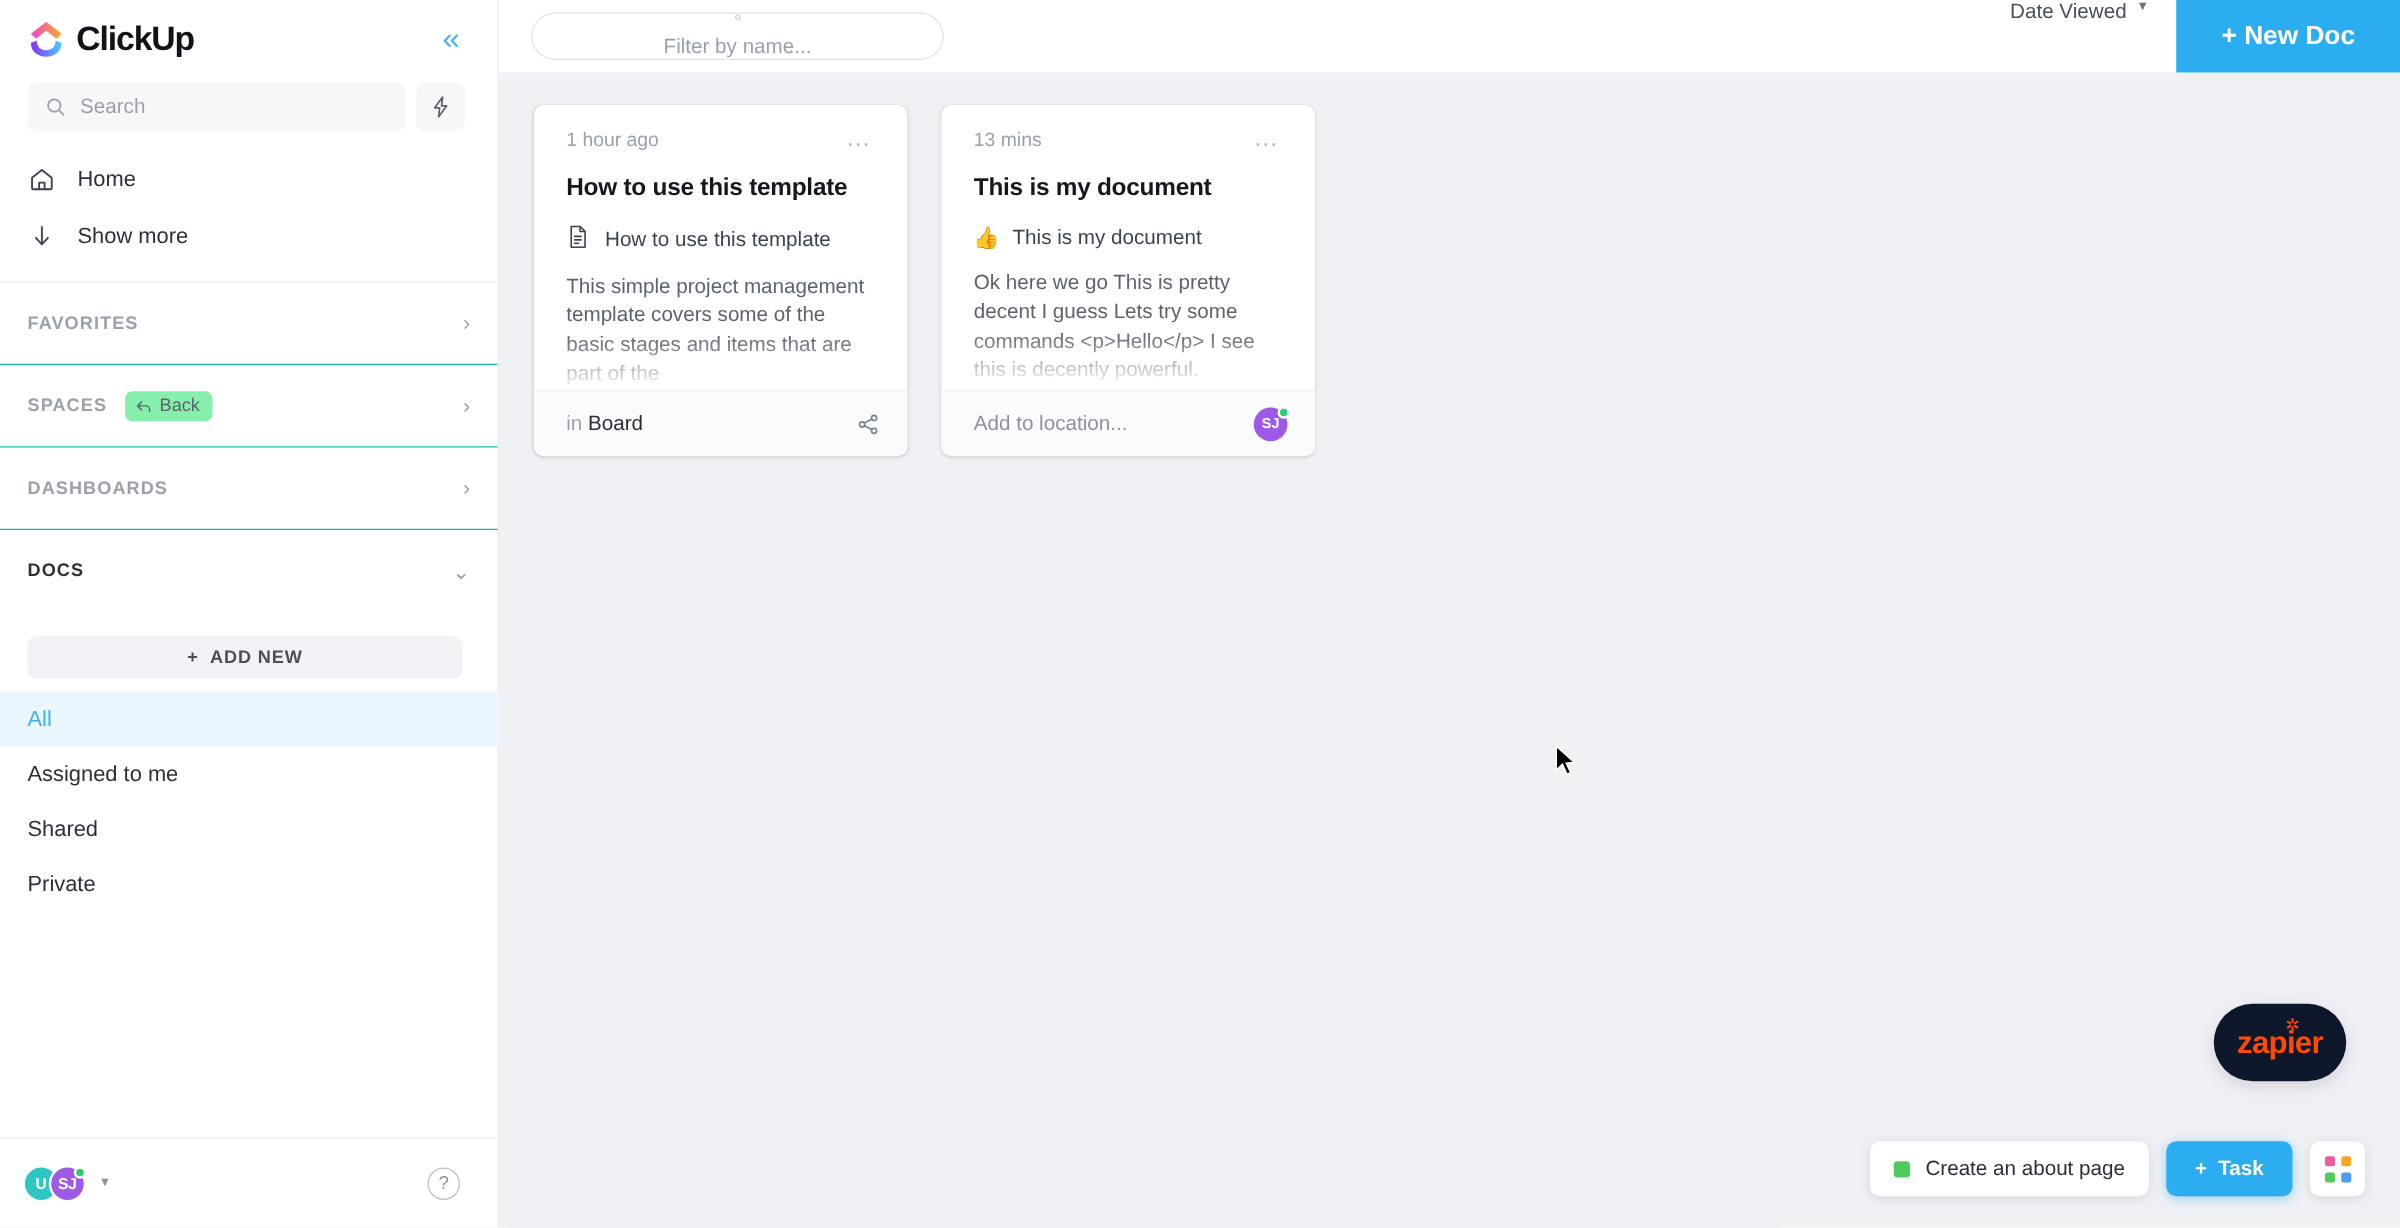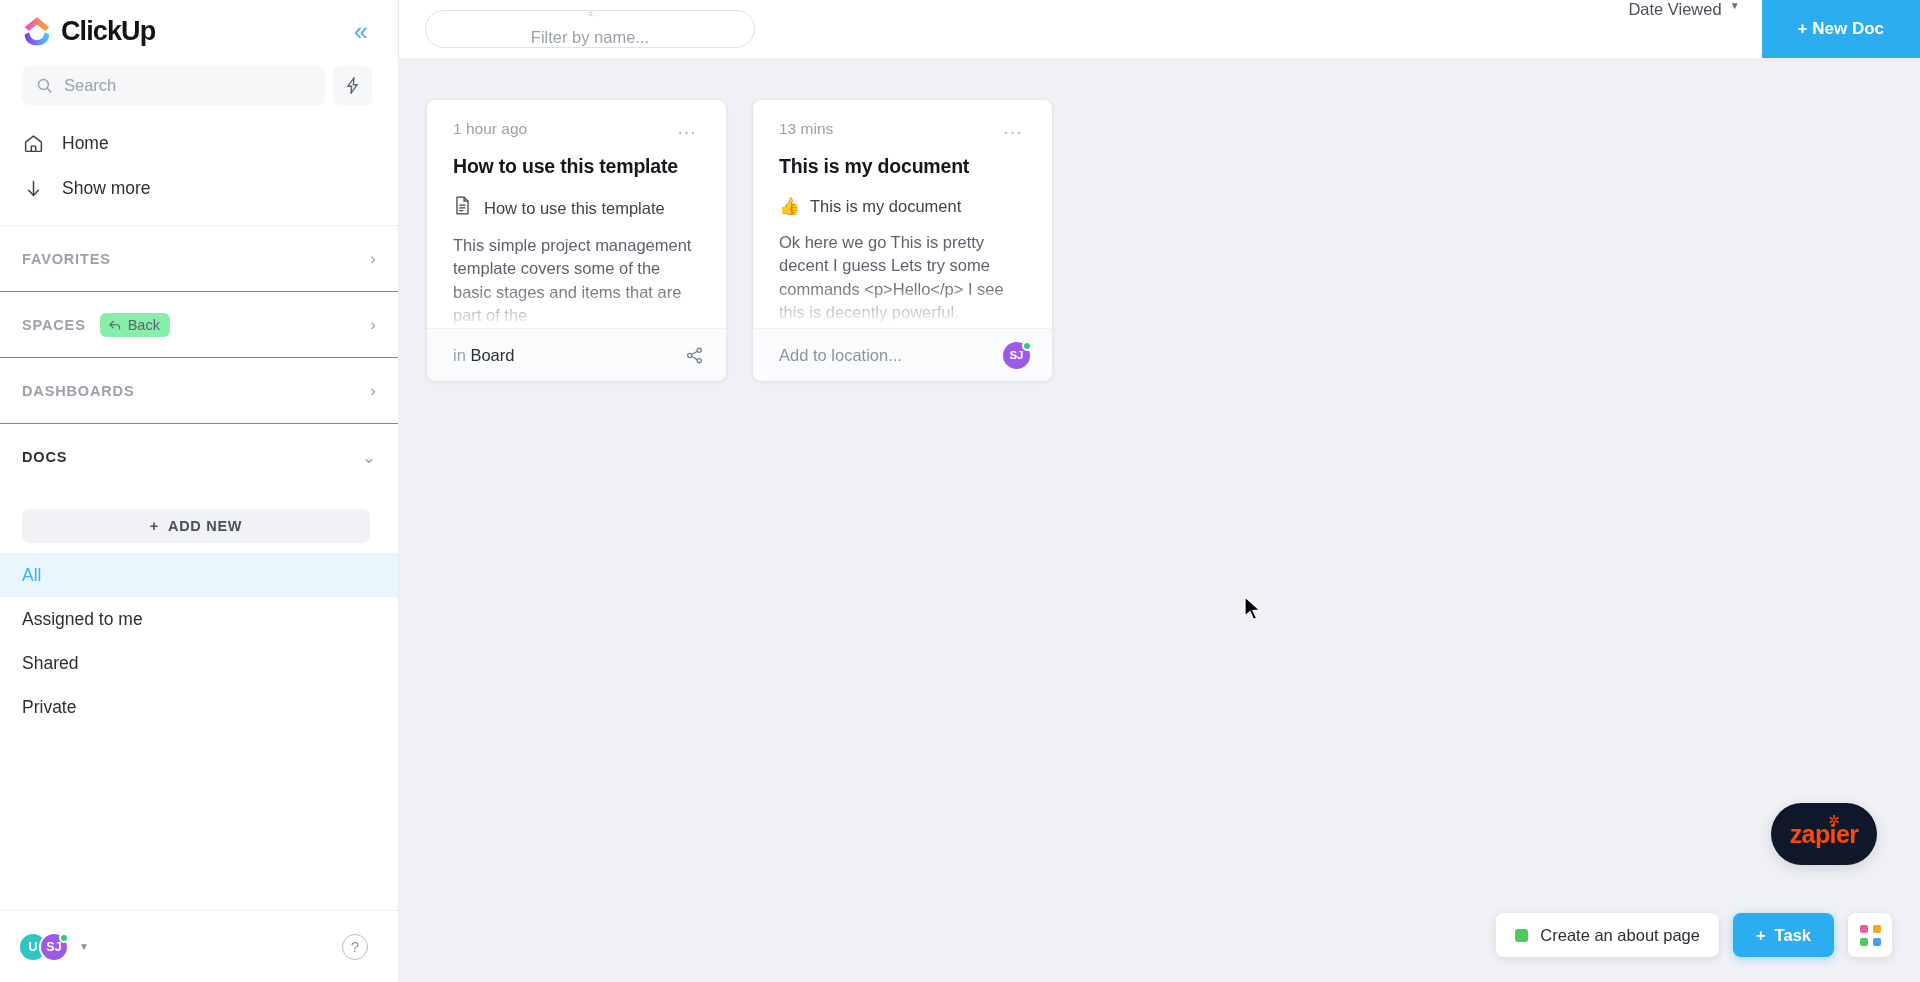--- a/index.html
+++ b/index.html
@@ -223,33 +223,33 @@
     display: flex; align-items: flex-start; gap: 8px;
     color: #4a4f59;
     font-size: 16.5px;
     padding: 0 22px;
     cursor: pointer;
     height: 58px;
   }
   .new-doc {
     background: #2cadf0;
     color: #fff;
-    font-size: 17px;
+    font-size: 21px;
     font-weight: 600;
     height: 58px;
     display: flex;
     align-items: center;
     padding: 0 36px;
     cursor: pointer;
     white-space: nowrap;
   }
 
   .board {
     flex: 1;
-    padding: 42px 28px;
+    padding: 26px 28px;
     display: flex;
     align-items: flex-start;
     gap: 27px;
     position: relative;
     overflow: hidden;
   }
 
   .card {
     width: 299px;
     background: #fff;

